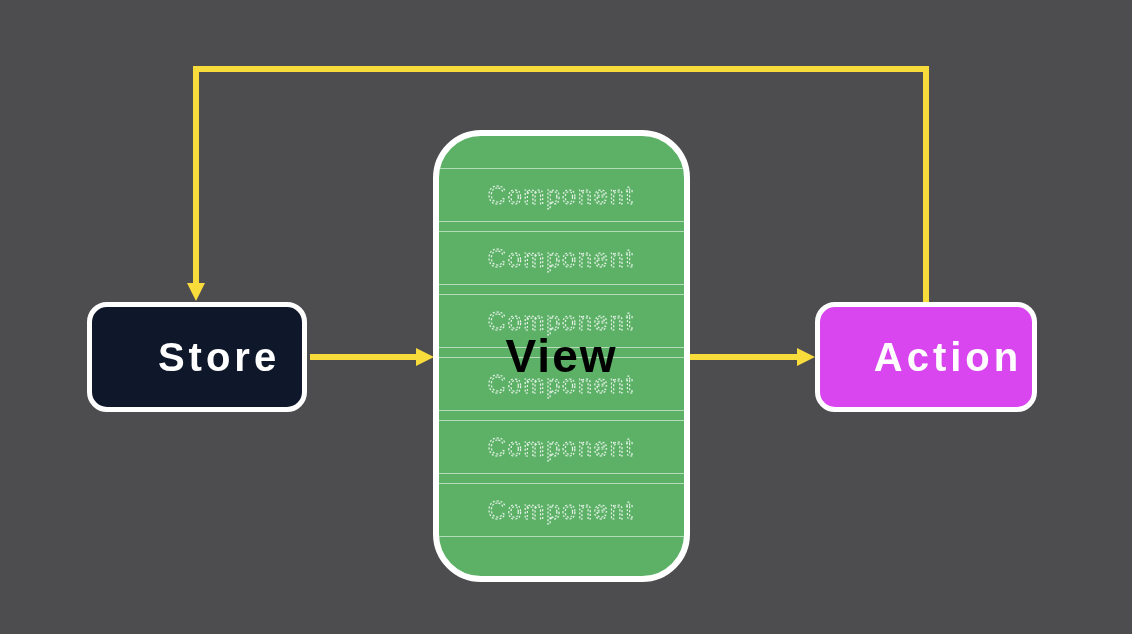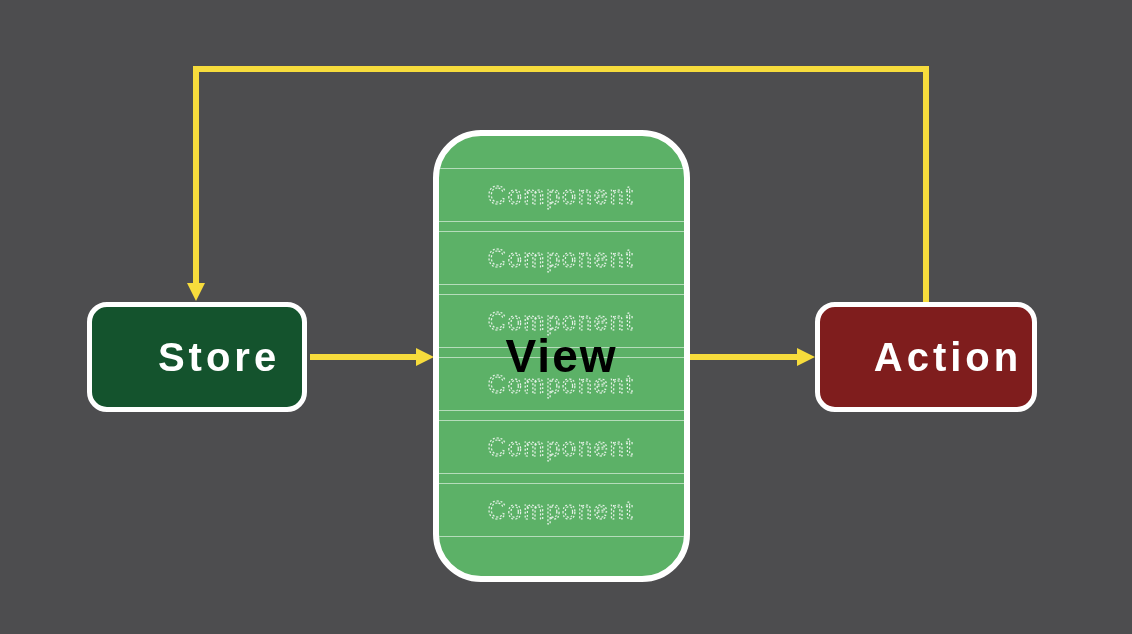--- a/index.html
+++ b/index.html
@@ -104,21 +104,21 @@
       <line x1="310" y1="357" x2="417" y2="357" stroke-width="6" stroke="#f7dc3c"></line>
       <polygon points="416,348 416,366 434,357" fill="#f7dc3c"></polygon>
     </g>
 
     <g>
       <line x1="690" y1="357" x2="798" y2="357" stroke-width="6" stroke="#f7dc3c"></line>
       <polygon points="797,348 797,366 815,357" fill="#f7dc3c"></polygon>
     </g>
   </svg>
 
-  <div class="node node-store" style="background-color: #14532d;">
+  <div class="node node-store" style="background-color: #0f172a;">
     <span class="node-label">Store</span>
   </div>
 
   <div class="node node-view" style="background-color: rgb(92, 177, 103);">
     <div class="view-rows">
       <div class="component-row" style="border-color: rgba(255, 255, 255, 0.55);">
         <svg viewBox="0 0 245 54">
             <text class="component-text" x="122" y="36" text-anchor="middle">Component</text>
           </svg>
       </div>
@@ -144,17 +144,17 @@
       </div>
       <div class="component-row" style="border-color: rgba(255, 255, 255, 0.55);">
         <svg viewBox="0 0 245 54">
             <text class="component-text" x="122" y="36" text-anchor="middle">Component</text>
           </svg>
       </div>
     </div>
     <span class="view-title">View</span>
   </div>
 
-  <div class="node node-action" style="background-color: #7f1d1d;">
+  <div class="node node-action" style="background-color: #d946ef;">
     <span class="node-label">Action</span>
   </div>
 
 </div>
 
 </body></html>

